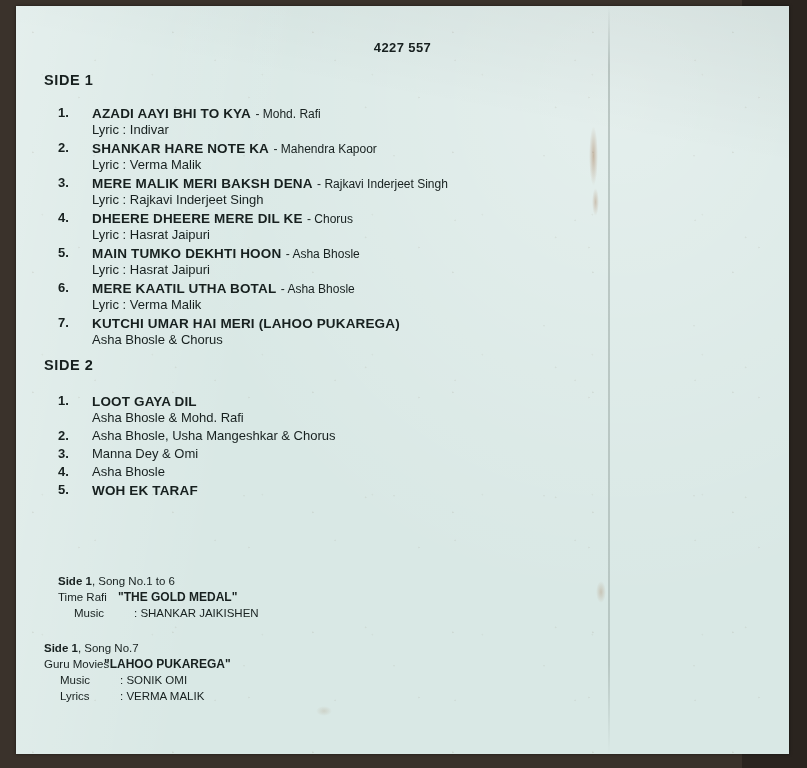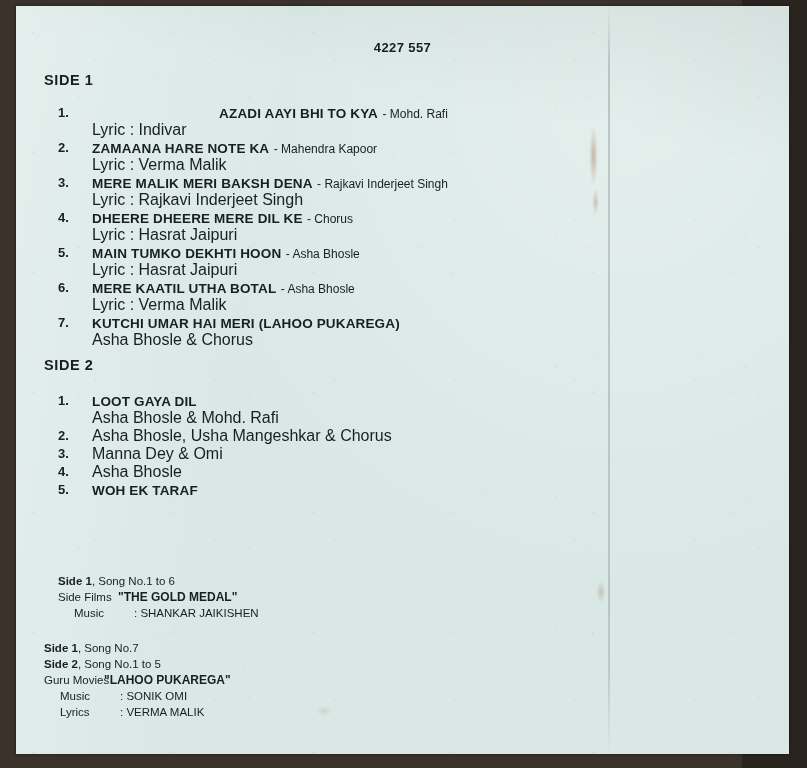--- a/index.html
+++ b/index.html
@@ -119,24 +119,24 @@
     font-size: 13.5px;
     font-weight: bold;
     letter-spacing: 0.15px;
   }
   .track .artist {
     font-size: 12px;
     font-weight: normal;
   }
   .track .sub {
     margin-left: 48px;
-    font-size: 16px;
+    font-size: 13px;
     line-height: 16px;
   }
-  .track.t1 .title-row { line-height: 16px; text-align: right; }
+  .track.t1 .title-row { line-height: 16px; }
 
   
   .credits {
     position: absolute;
     left: 28px;
     font-size: 11.5px;
     line-height: 16px;
   }
   #credits1 { top: 567px; margin-left: 14px; }
   #credits2 { top: 634px; }
@@ -177,21 +177,21 @@
           <div class="title-row">
             <span class="title">AZADI AAYI BHI TO KYA</span>
             <span class="artist">- Mohd. Rafi</span>
           </div>
           <div class="sub">Lyric : Indivar</div>
         </div>
 
         <div class="track">
           <div class="num">2.</div>
           <div class="title-row">
-            <span class="title">ZAMAANA HARE NOTE KA</span>
+            <span class="title">SHANKAR HARE NOTE KA</span>
             <span class="artist">- Mahendra Kapoor</span>
           </div>
           <div class="sub">Lyric : Verma Malik</div>
         </div>
 
         <div class="track">
           <div class="num">3.</div>
           <div class="title-row">
             <span class="title">MERE MALIK MERI BAKSH DENA</span>
             <span class="artist">- Rajkavi Inderjeet Singh</span>
@@ -272,35 +272,32 @@
           </div>
         </div>
 
       </div>
 
       <div class="credits" id="credits1">
         <div class="cline">
           <span class="bold">Side 1</span><span>, Song No.1 to 6</span>
         </div>
         <div class="cline">
-          <span class="label">Side Films</span><span class="film">"THE GOLD MEDAL"</span>
+          <span class="label">Time Rafi</span><span class="film">"THE GOLD MEDAL"</span>
         </div>
         <div class="cline indent">
           <span class="label">Music</span><span class="colon-val">: SHANKAR JAIKISHEN</span>
         </div>
       </div>
 
       <div class="credits" id="credits2">
         <div class="cline">
           <span class="bold">Side 1</span><span>, Song No.7</span>
         </div>
         <div class="cline">
-          <span class="bold">Side 2</span><span>, Song No.1 to 5</span>
-        </div>
-        <div class="cline">
           <span class="label">Guru Movies</span><span class="film">"LAHOO PUKAREGA"</span>
         </div>
         <div class="cline indent">
           <span class="label">Music</span><span class="colon-val">: SONIK OMI</span>
         </div>
         <div class="cline indent">
           <span class="label">Lyrics</span><span class="colon-val">: VERMA MALIK</span>
         </div>
       </div>
 

